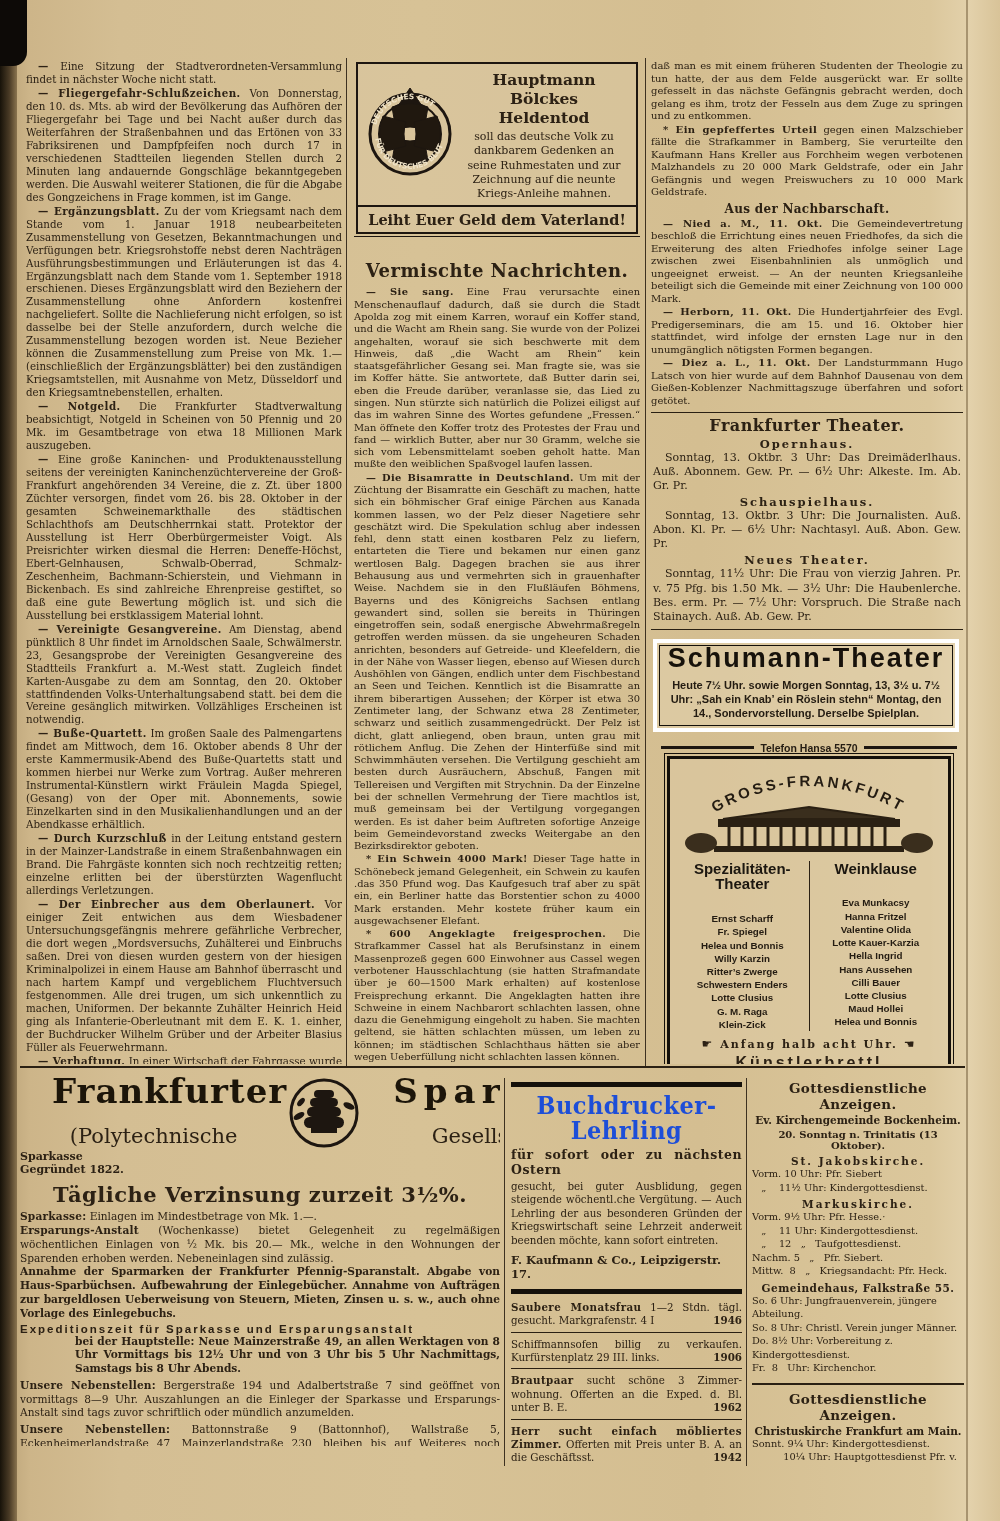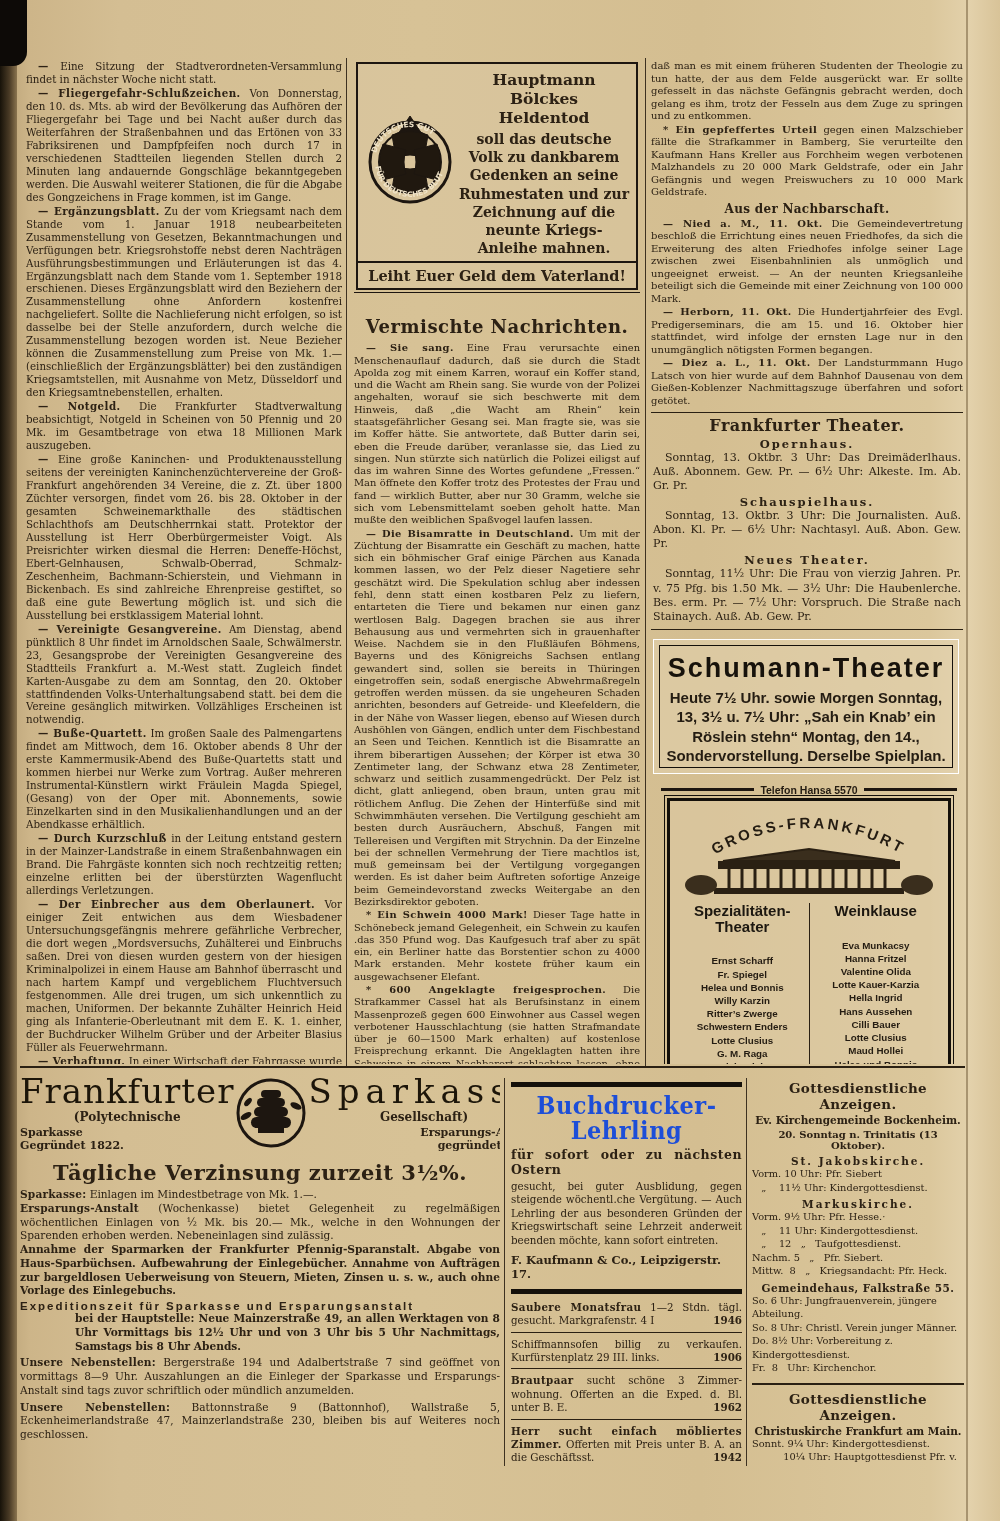--- a/index.html
+++ b/index.html
@@ -23,47 +23,47 @@
   .rc .art{font-size:10px;line-height:1.25;}
   .lead{font-weight:bold;letter-spacing:.4px;}
   .subhead{text-align:center;font-weight:bold;font-size:12px;margin:3px 0 2px;letter-spacing:.3px;}
   .bighead{text-align:center;font-weight:bold;font-size:18px;margin:26px 0 5px;letter-spacing:.5px;}
   
   .bolcke{border:2px solid #1d1610;outline:1px solid #1d1610;outline-offset:2px;margin:2px 2px 10px 2px;background:rgba(222,203,168,.35);}
   .bolcke-top{display:flex;align-items:center;padding:6px 6px 4px 4px;border-bottom:2px solid #1d1610;}
   .bolcke-txt{flex:1;text-align:center;}
   .bolcke-t1{font-weight:bold;font-size:15.5px;}
   .bolcke-t2{font-weight:bold;font-size:15.5px;margin-bottom:3px;}
-  .bolcke-body{font-weight:bold;font-size:14px;line-height:1.3;}
+  .bolcke-body{font-weight:normal;font-size:11px;line-height:1.3;}
   .bolcke-slogan{font-weight:bold;font-size:14.5px;text-align:center;padding:4px 2px;}
   
   .theaterbox{border-top:1px solid #2a2013;border-bottom:1px solid #2a2013;padding:3px 2px 5px;margin-top:5px;}
   .theater-title{text-align:center;font-weight:bold;font-size:16px;letter-spacing:.5px;}
   .theater-sec{text-align:center;font-weight:bold;font-size:11.5px;letter-spacing:2px;margin-top:2px;}
   .theater-txt{font-size:11px;line-height:1.28;text-align:justify;text-indent:12px;}
-  .schumann{border:1px solid #ffffff;outline:1px solid #14100a;outline-offset:-7px;margin:9px 4px 0 2px;padding:13px 10px 7px;background:rgba(228,211,177,.5);}
+  .schumann{border:4px solid #ffffff;outline:1px solid #14100a;outline-offset:-7px;margin:9px 4px 0 2px;padding:0 10px 7px;background:rgba(228,211,177,.5);}
   .schumann-title{font-family:"Liberation Sans",sans-serif;font-weight:bold;font-size:27px;text-align:center;letter-spacing:2px;color:#17120b;}
-  .schumann-body{font-family:"Liberation Sans",sans-serif;font-size:15px;line-height:1.3;text-align:center;margin-top:4px;font-weight:bold;color:#241c12;}
+  .schumann-body{font-family:"Liberation Sans",sans-serif;font-size:11px;line-height:1.3;text-align:center;margin-top:4px;font-weight:bold;color:#241c12;}
   .telline{display:flex;align-items:center;gap:6px;margin:10px 6px 0 10px;}
   .telline .bar{flex:1;height:3px;background:#1d1610;}
   .teltext{font-family:"Liberation Sans",sans-serif;font-size:10.5px;font-weight:bold;color:#241c12;}
   .gross{border:3px solid #14100a;outline:1px solid #14100a;outline-offset:2px;margin:2px 12px 0 16px;padding:4px 6px 6px;background:rgba(225,208,173,.4);}
   .arcwrap{text-align:center;}
   .gross-cols{display:flex;border-bottom:none;margin-top:2px;}
   .gcol{flex:1;text-align:center;}
   .gcol.gl{border-right:1px solid #2a2013;}
   .gcol-title{font-family:"Liberation Sans",sans-serif;font-weight:bold;font-size:15px;line-height:1.05;margin-bottom:20px;color:#1c1710;}
   .gname{font-family:"Liberation Sans",sans-serif;font-weight:bold;font-size:9.8px;line-height:1.35;color:#241c12;}
   .anfangline{text-align:center;font-weight:bold;font-size:11px;letter-spacing:2px;margin-top:6px;}
   .pointer{font-family:"DejaVu Sans",sans-serif;font-size:12px;}
   .kb-title{text-align:center;font-family:"Liberation Sans",sans-serif;font-weight:bold;font-size:16px;letter-spacing:3px;margin-top:3px;}
   
   .spk-head{display:flex;align-items:flex-start;}
-  .spk-big{font-weight:normal;font-size:34px;letter-spacing:1px;color:#1c1509;line-height:1;}
-  .spk-sub{font-weight:bold;font-size:12px;margin-top:2px;}
+  .spk-big{font-weight:bold;font-size:34px;letter-spacing:1px;color:#1c1509;line-height:1;margin-left:32px;}
+  .spk-sub{font-weight:normal;font-size:21px;margin-top:16px;}
   .spk-founded{font-weight:bold;font-size:11px;line-height:1.2;}
   .spk-rate{text-align:center;font-weight:bold;font-size:21px;margin:6px 0 3px;letter-spacing:.5px;}
   .spk-p{font-size:10.6px;line-height:1.3;text-align:justify;margin:0;}
   .spk-p .lead{letter-spacing:.2px;}
   .spk-exp{font-family:"Liberation Sans",sans-serif;font-weight:bold;font-size:11.5px;letter-spacing:2px;margin-top:2px;}
   .spk-ind{padding-left:55px;font-weight:bold;}
   
   .heavybar{height:5px;background:#14100a;margin:2px 0;}
   .lehr-title{font-weight:bold;font-size:25px;text-align:center;letter-spacing:.5px;line-height:1;margin:6px 0 4px;color:#1d4ed8;font-stretch:condensed;}
   .lehr-line1{font-weight:bold;font-size:12.5px;text-align:justify;letter-spacing:.5px;}

